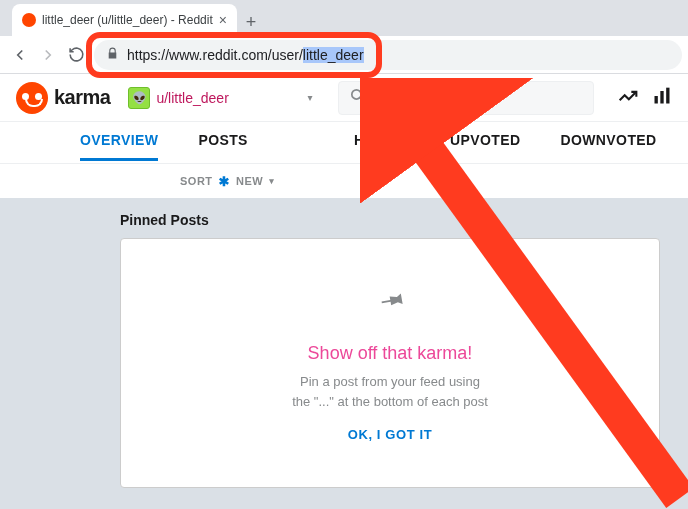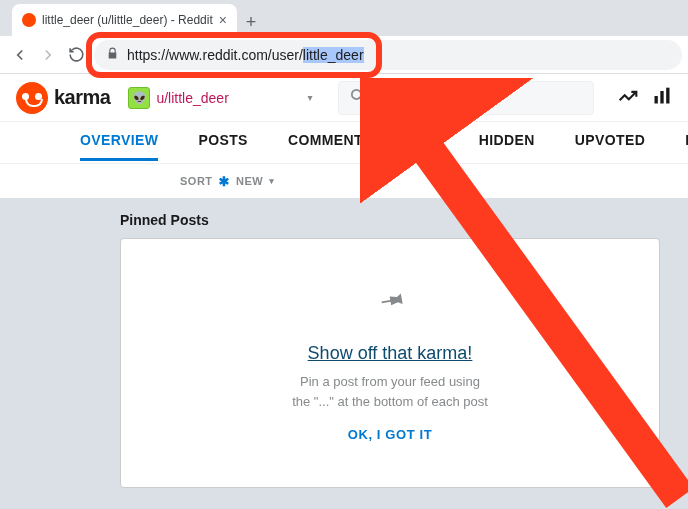--- a/index.html
+++ b/index.html
@@ -47,21 +47,21 @@
 
   .sortrow { height:34px; display:flex; align-items:center; gap:6px; padding-left:148px; font-size:11px; font-weight:700; color:#878a8c; letter-spacing:0.5px;margin-left:32px; }
   .sortrow .gear { color:#0079d3; font-size:13px; }
   .sortrow .val { color:#878a8c; }
 
   
   .content { background:#dae0e6; padding:14px 0 0 120px; height: calc(509px - 36px - 38px - 48px - 42px - 34px); }
   .pinned-title { font-size:14px; font-weight:600; color:#1a1a1b; margin-bottom:10px; }
   .card { background:#fff; border:1px solid #ccc; border-radius:4px; width:540px; height:250px; display:flex; flex-direction:column; align-items:center; justify-content:center; gap:8px; text-align:center; color:#7c7c7c; }
   .card .pin { font-size:30px; color:#878a8c; transform:rotate(35deg); }
-  .card h3 { font-size:18px; font-weight:500; color:#0c4a6e; margin-top:14px;text-decoration:underline; }
+  .card h3 { font-size:18px; font-weight:500; color:#ec4899; margin-top:14px; }
   .card p { font-size:13px; line-height:1.5; color:#878a8c; }
   .card .ok { font-size:13px; font-weight:700; color:#0079d3; letter-spacing:0.6px; margin-top:8px; }
 
   
   .arrow { position:absolute; top:78px; left:360px; pointer-events:none; }
 </style>
 </head>
 <body>
 
 <div class="browser-tabbar">
@@ -137,21 +137,20 @@
           <rect x="10" y="6" width="4" height="15"></rect>
           <rect x="17" y="2" width="4" height="19"></rect>
         </svg>
     </span>
   </div>
 </div>
 
 <div class="profile-tabs">
   <span class="ptab active">OVERVIEW</span>
   <span class="ptab">POSTS</span>
-  <span class="ptab">COMMENTS</span>
   <span class="ptab" style="margin-left:66px">HIDDEN</span>
   <span class="ptab">UPVOTED</span>
   <span class="ptab">DOWNVOTED</span>
 </div>
 
 <div class="sortrow">
   <span>SORT</span>
   <span class="gear">✱</span>
   <span class="val">NEW</span>
   <span class="caret" style="color:#878a8c;font-size:9px;">▾</span>

